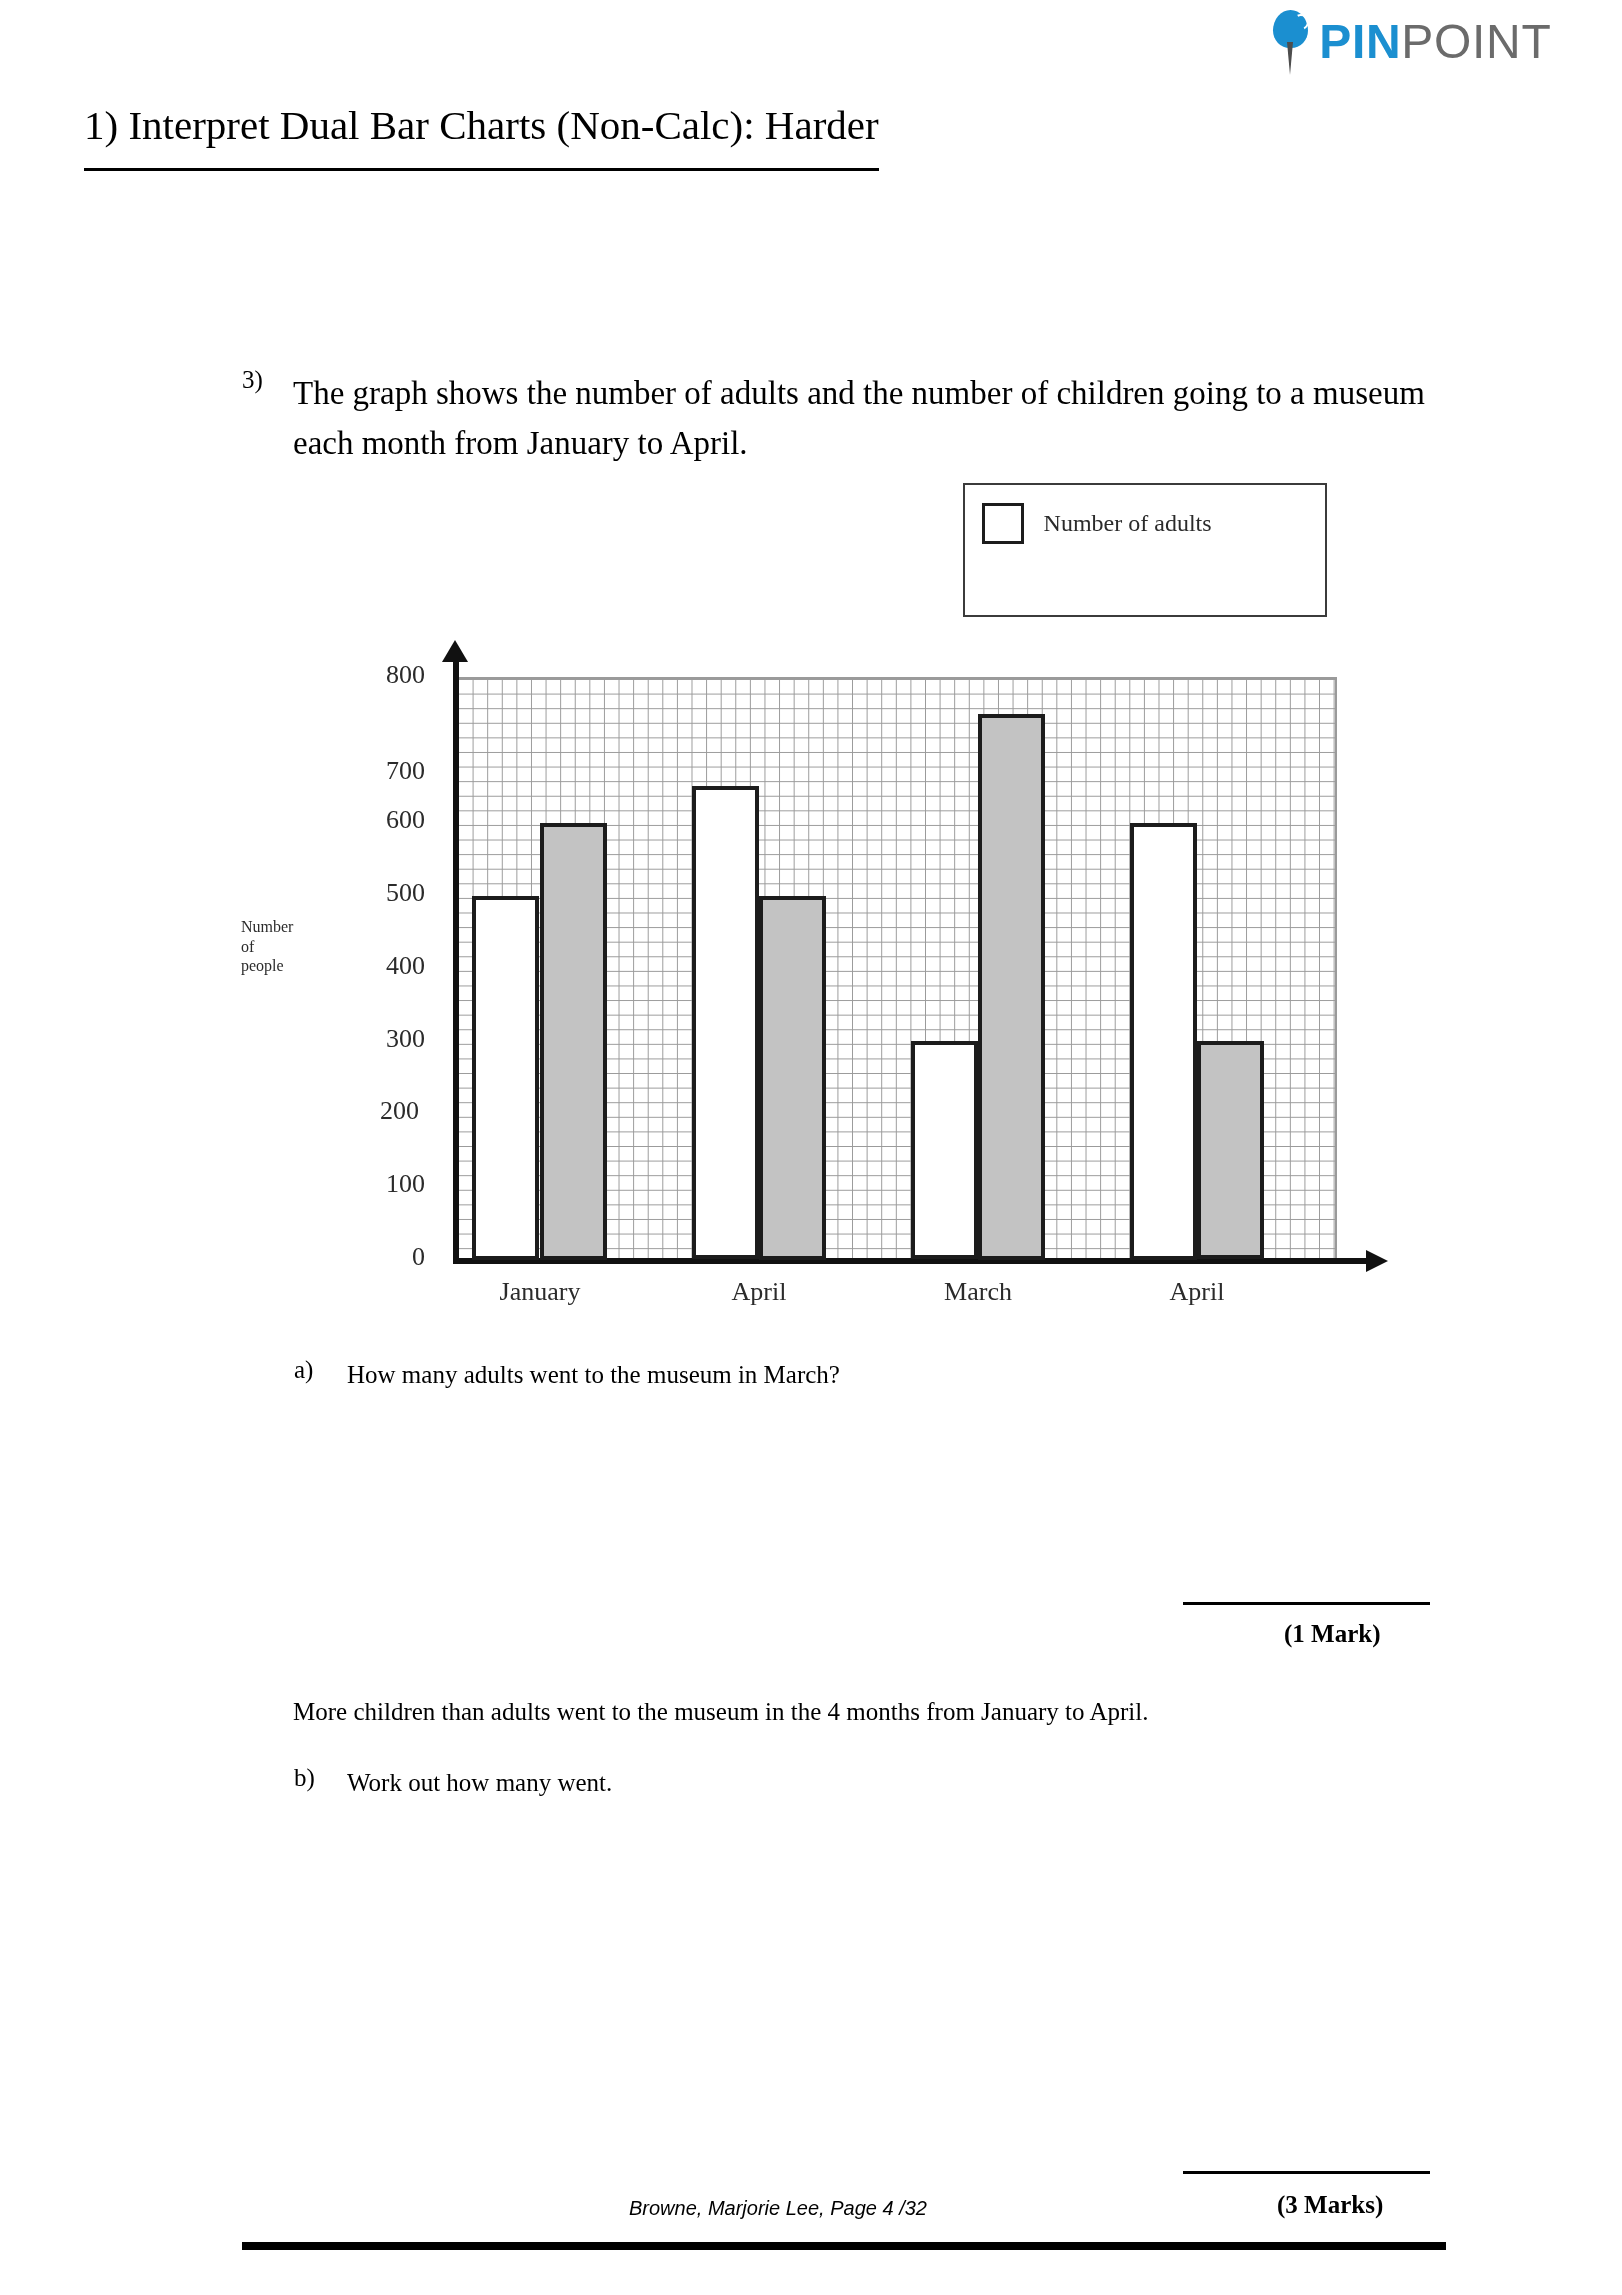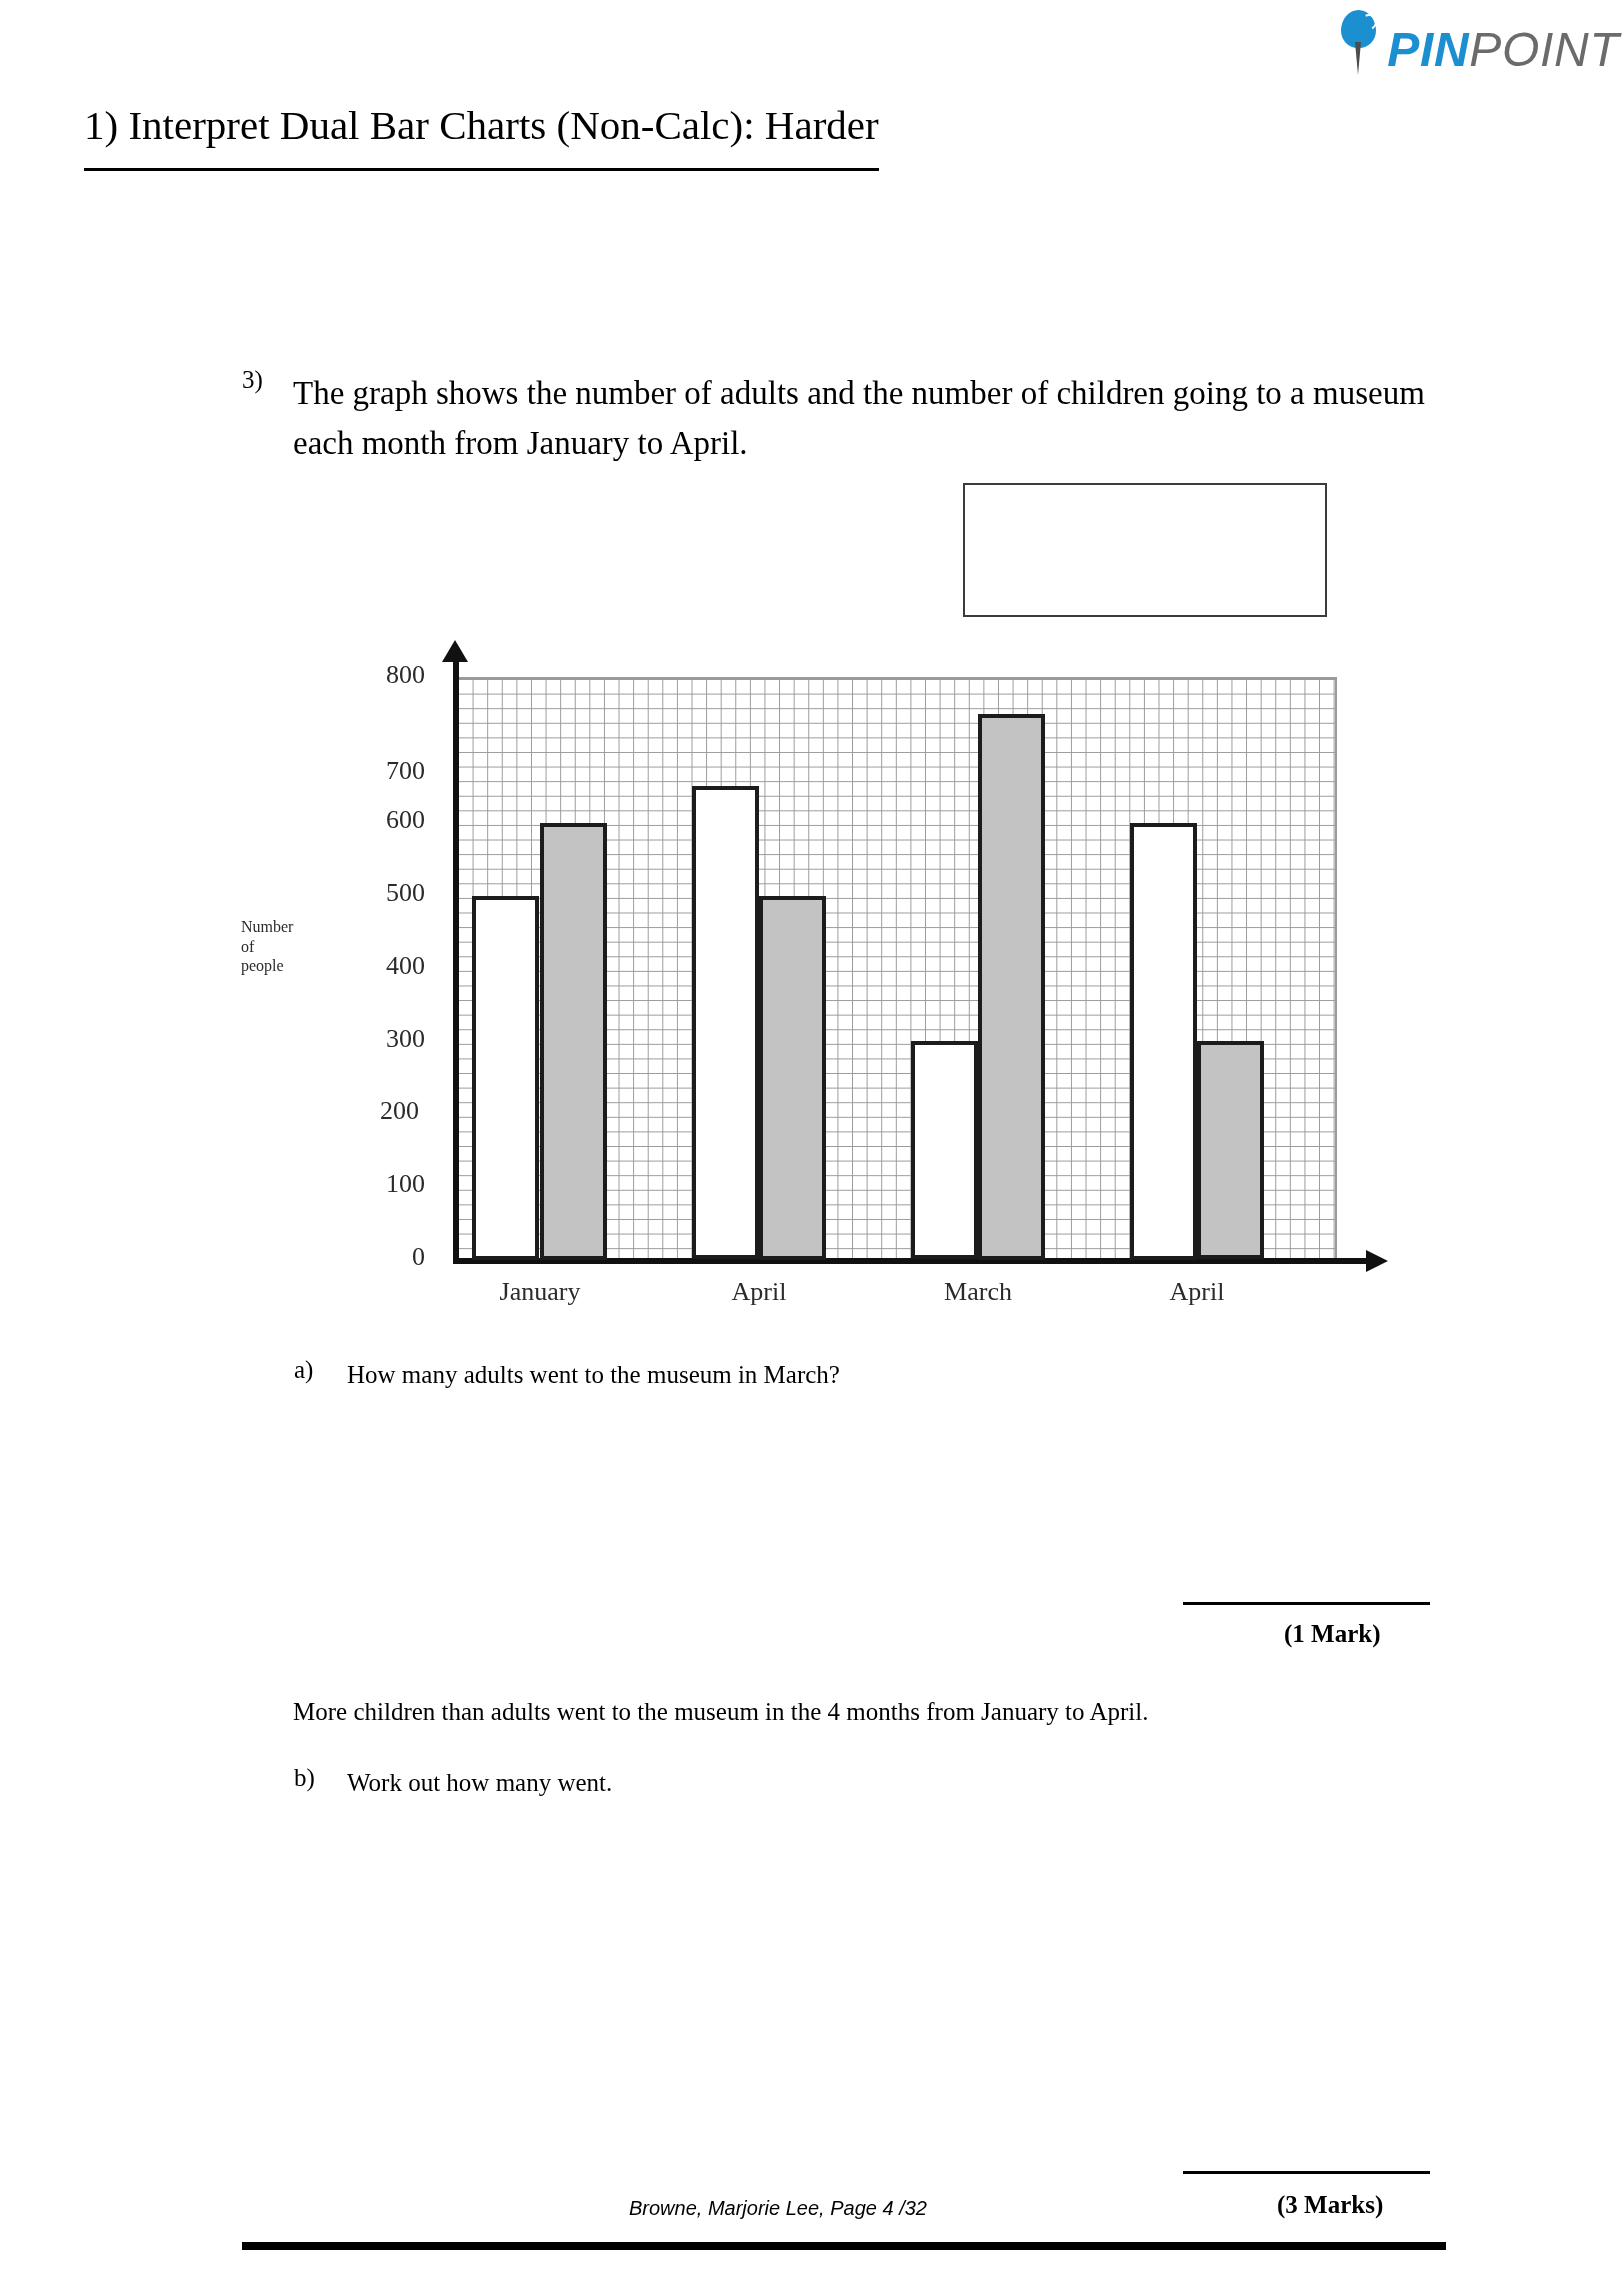--- a/index.html
+++ b/index.html
@@ -12,26 +12,25 @@
     height: 2295px;
     position: relative;
     font-family: "Liberation Serif", serif;
     color: #000000;
     overflow: hidden;
   }
 
   
   #logo {
     position: absolute;
-    left: 1337px;
+    left: 1269px;
     top: 9.2px;
     display: flex;
-    align-items: flex-end;
+    align-items: center;
     gap: 9.2px;
-    font-style: italic;
   }
   #logo .pin-mark {
     position: relative;
     width: 41px;
     height: 65px;
   }
   #logo .pin-head {
     position: absolute;
     left: 3.9px;
     top: 1.3px;
@@ -283,20 +282,24 @@
     <span class="wm-pin">PIN</span><span class="wm-point">POINT</span>
   </span>
 </div>
 
 <div id="page-title">1) Interpret Dual Bar Charts (Non-Calc): Harder</div>
 
 <div id="q-number">3)</div>
 <div id="q-stem">The graph shows the number of adults and the number of children going to a museum each month from January to April.</div>
 
 <div id="legend">
+  <div class="legend-row">
+    <span class="swatch adults"></span>
+    <span class="legend-label">Number of adults</span>
+  </div>
 </div>
 
 <div id="chart">
   <div id="grid"></div>
   <div id="y-axis"></div>
   <div id="y-arrow"></div>
   <div id="x-axis"></div>
   <div id="x-arrow"></div>
 
   <div id="axis-caption">

